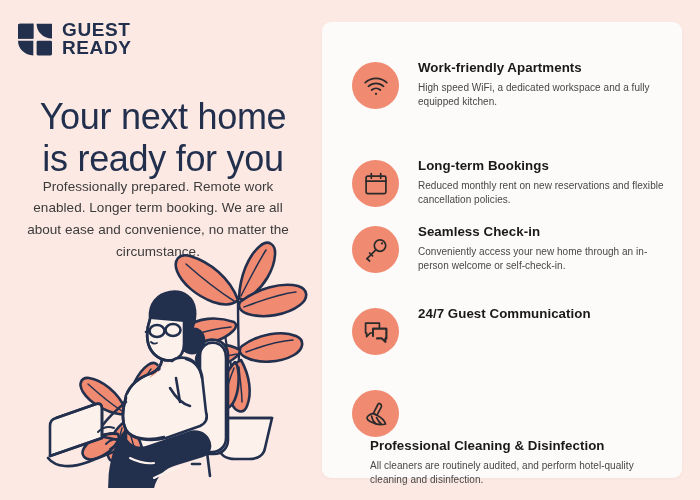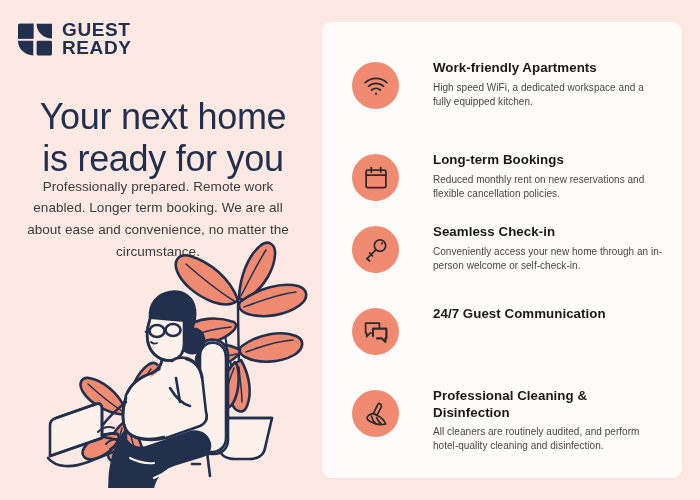--- a/index.html
+++ b/index.html
@@ -112,27 +112,27 @@
     padding: 0;
     margin: 0;
   }
 
   .feature {
     position: absolute;
     left: 30px;
     width: 312px;
     display: flex;
     align-items: flex-start;
-    gap: 16px;
+    gap: 1px;
   }
   .feature.f0 { top: 38px; }
-  .feature.f1 { top: 130px; }
+  .feature.f1 { top: 136px; }
   .feature.f2 { top: 202px; }
   .feature.f3 { top: 284px; }
-  .feature.f4 { top: 366px; }
+  .feature.f4 { top: 366px; flex-direction: column; }
 
   .feat-badge {
     flex: 0 0 auto;
     width: 47px;
     height: 47px;
     border-radius: 50%;
     background: #f08a71;
     display: flex;
     align-items: center;
     justify-content: center;

